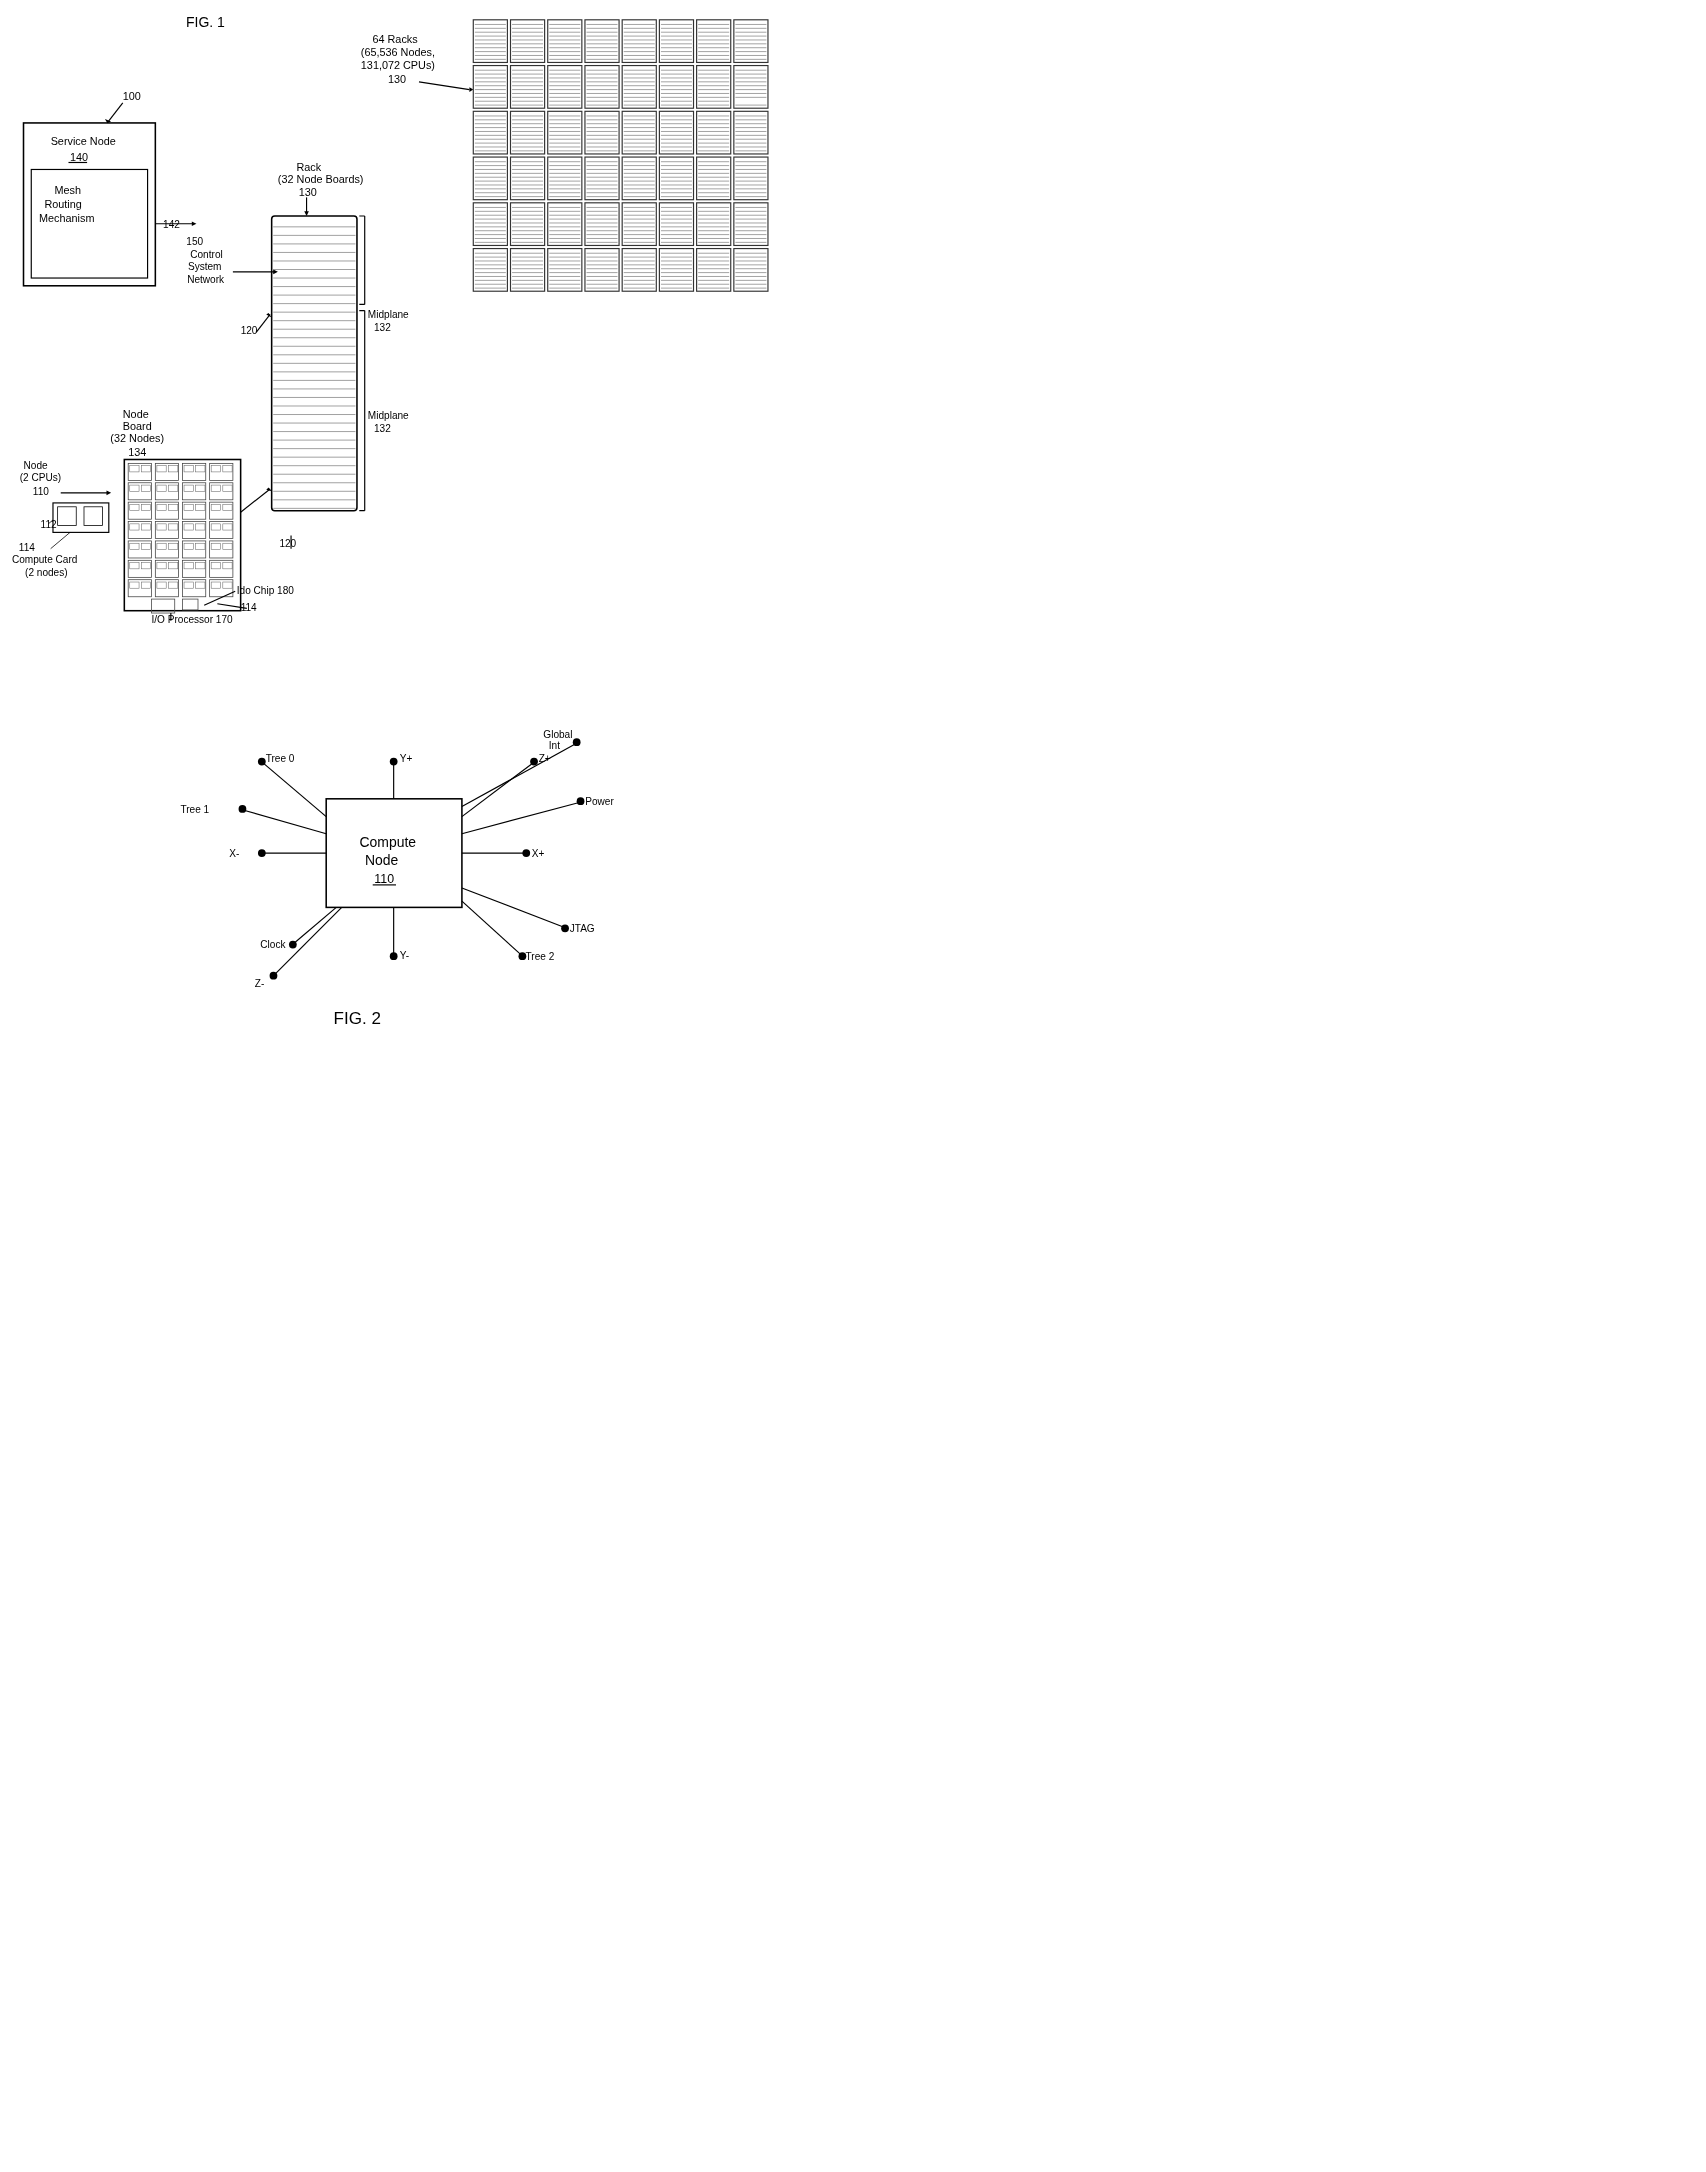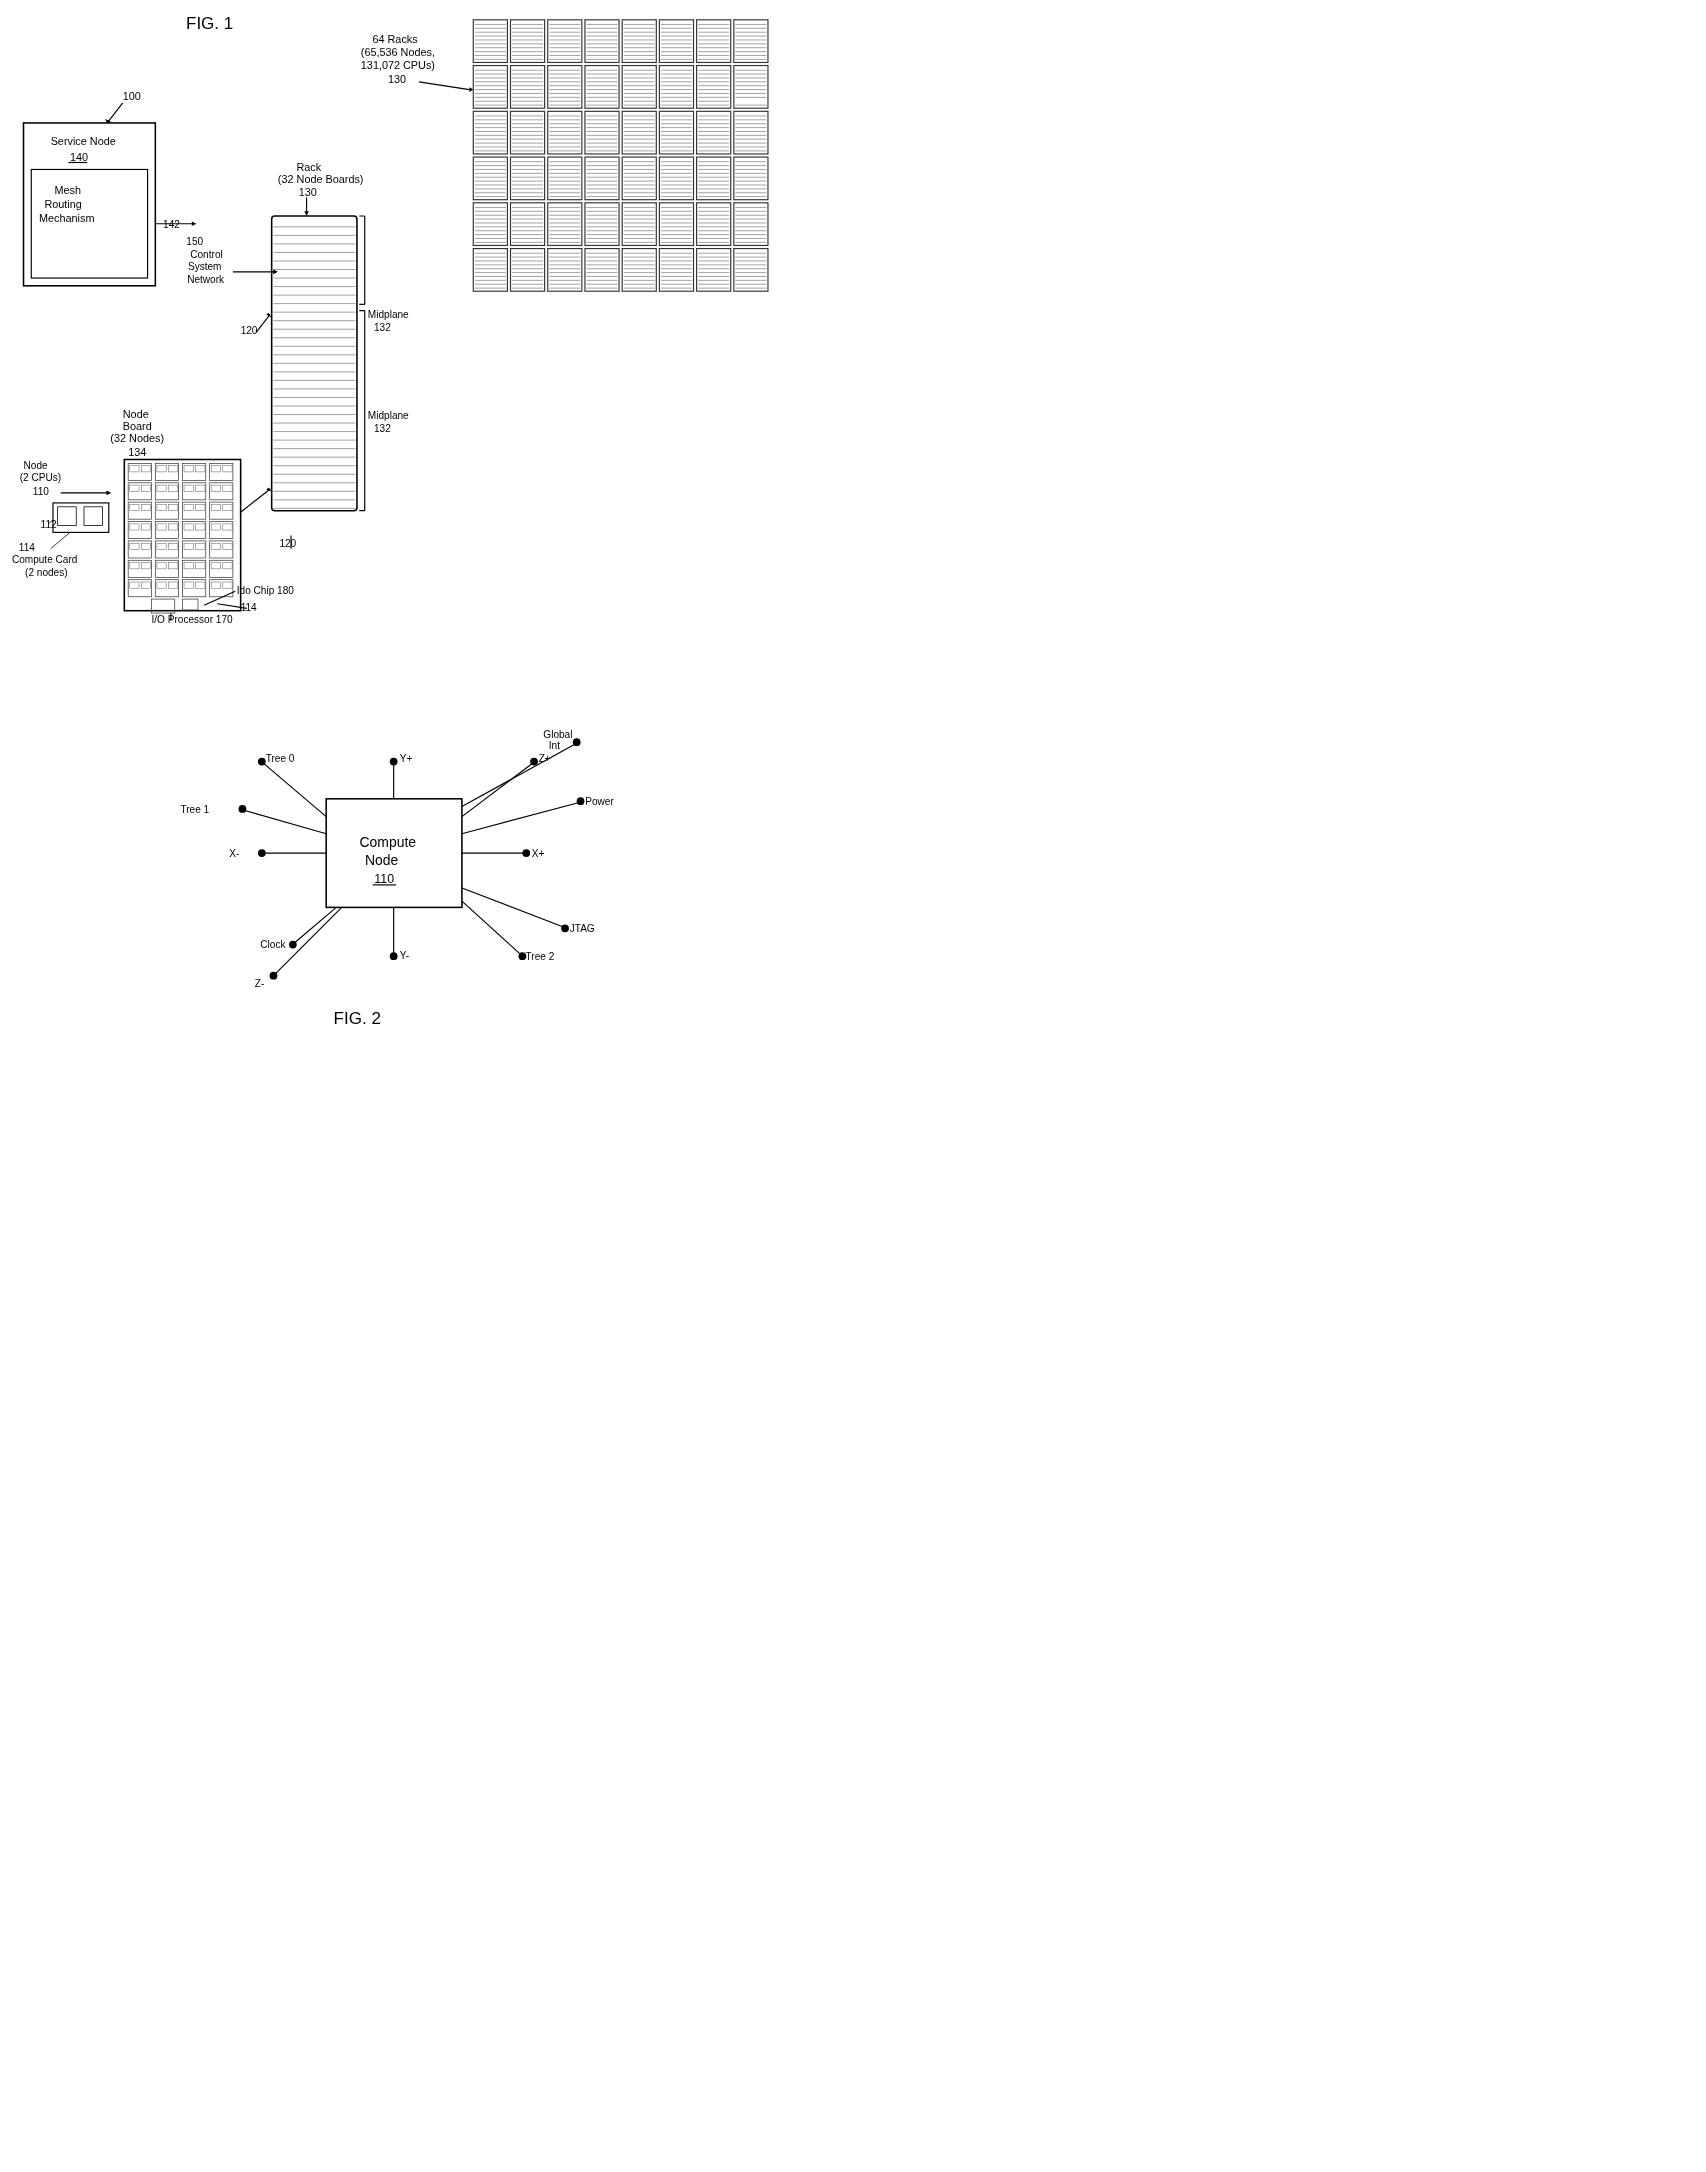--- a/index.html
+++ b/index.html
@@ -17,21 +17,21 @@
       min-height: 1086px;
       position: relative;
       padding: 15.5px;
     }
   </style>
 </head>
 <body>
 
 <div class="page">
 
-  <div style="position:absolute; left:186px; top:14px; font-size:17px;text-align:center;">FIG. 1</div>
+  <div style="position:absolute; left:186px; top:14px; font-size:14px;text-align:center;">FIG. 1</div>
 
   <svg width="822" height="675" style="position:absolute; top:7.8px; left:7.8px;font-size:14px" viewBox="0 0 1060 870">
 
     <text x="470" y="45" font-size="14" font-family="Arial">64 Racks</text>
     <text x="455" y="62" font-size="14" font-family="Arial">(65,536 Nodes,</text>
     <text x="455" y="79" font-size="14" font-family="Arial">131,072 CPUs)</text>
     <text x="490" y="96" font-size="14" font-family="Arial">130</text>
 
     <line x1="530" y1="95" x2="595" y2="105" stroke="black" stroke-width="1.5"></line>
     <polygon points="595,102 600,105 595,108" fill="black"></polygon>

